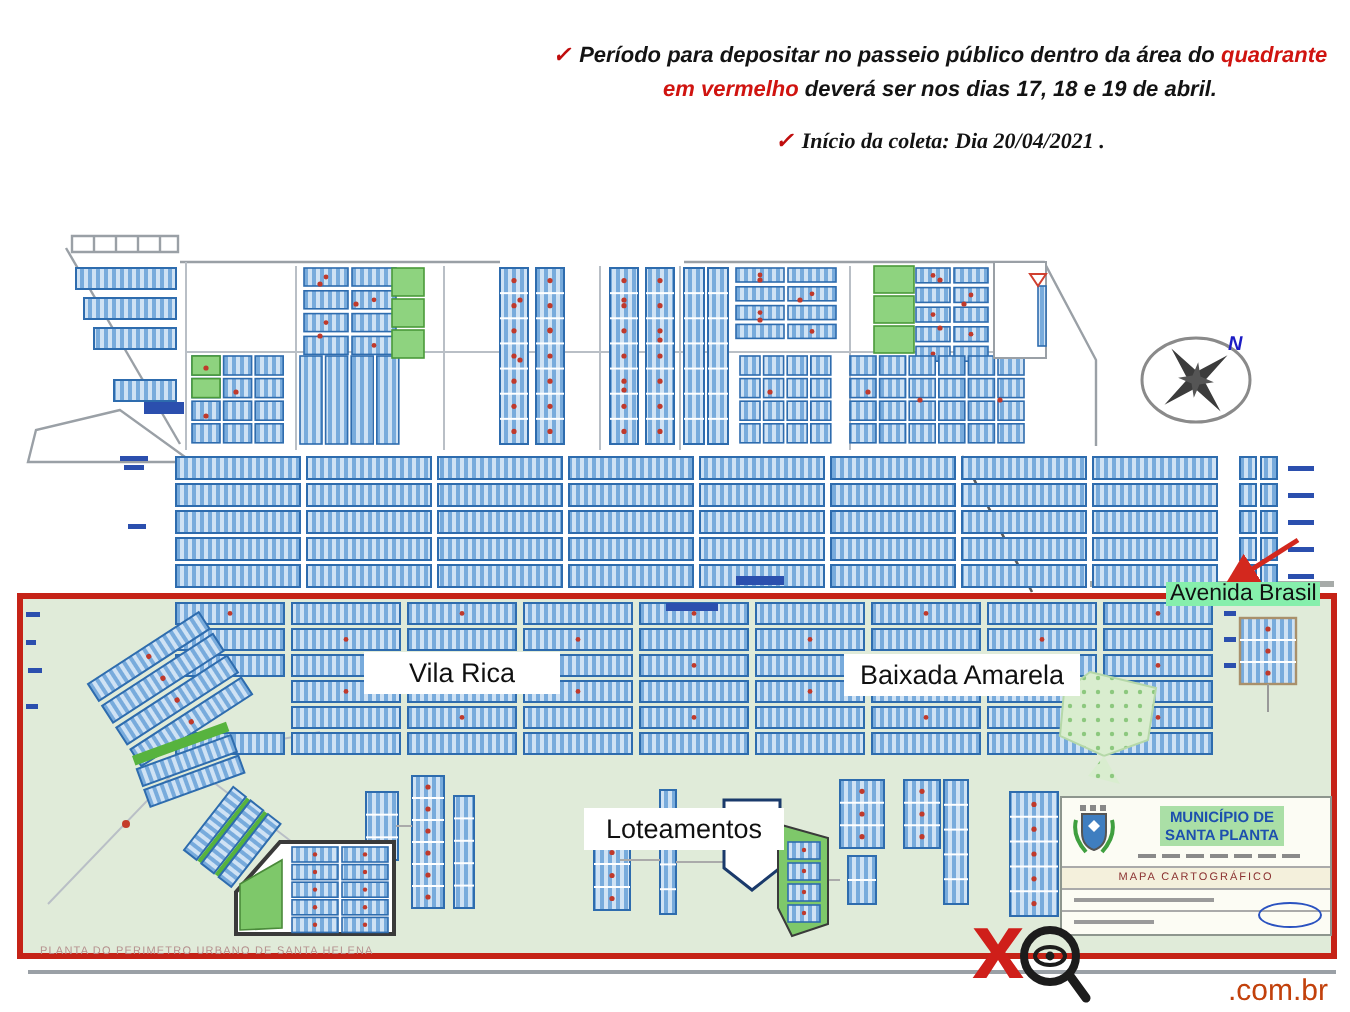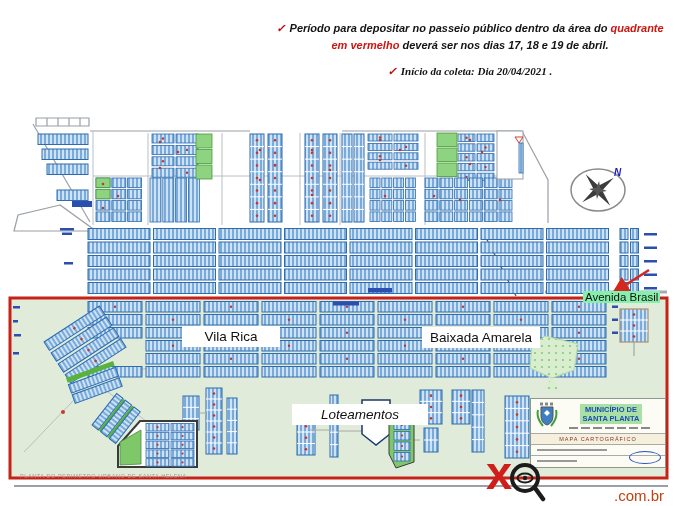--- a/index.html
+++ b/index.html
@@ -15,21 +15,21 @@
              font-weight:bold;font-style:italic;color:#131313;line-height:1.55;text-align:center;}
   .check{color:#c00d0d;margin-right:4px;}
   .hl{color:#d01410;}
   .b2{margin-top:9px;font-family:Liberation Serif, serif;}
 
   
   .map-label{position:absolute;background:#fff;color:#101010;z-index:3;text-align:center;
              font-size:13.5px;padding:3px 0;}
   #lbl-vila{left:182px;top:326px;width:98px;}
   #lbl-baixada{left:422px;top:327px;width:118px;}
-  #lbl-lote{left:292px;top:404px;width:136px;font-style:italic;}
+  #lbl-lote{left:292px;top:404px;width:100px;}
   #lbl-avenida{position:absolute;left:583px;top:256px;z-index:3;font-size:11.5px;color:#111;background:#86efac;padding:0 2px;margin-top:35px;}
   .caption{position:absolute;left:20px;top:473px;z-index:2;font-size:5.5px;color:#b5908e;letter-spacing:.6px;}
   #compass-n{position:absolute;left:614px;top:167px;z-index:2;font-size:10px;font-weight:bold;
              font-style:italic;color:#1b1bc4;}
 
   
   .tblock{position:absolute;left:530px;top:398px;width:136px;z-index:2;background:#fcfcf4;
           border:1px solid #8e968e;box-sizing:border-box;}
   .tb-top{display:flex;align-items:center;padding:2px 2px;border-bottom:1px solid #aaa;height:30px;}
   .crest{width:24px;height:28px;flex:0 0 auto;margin-left:2px;}

